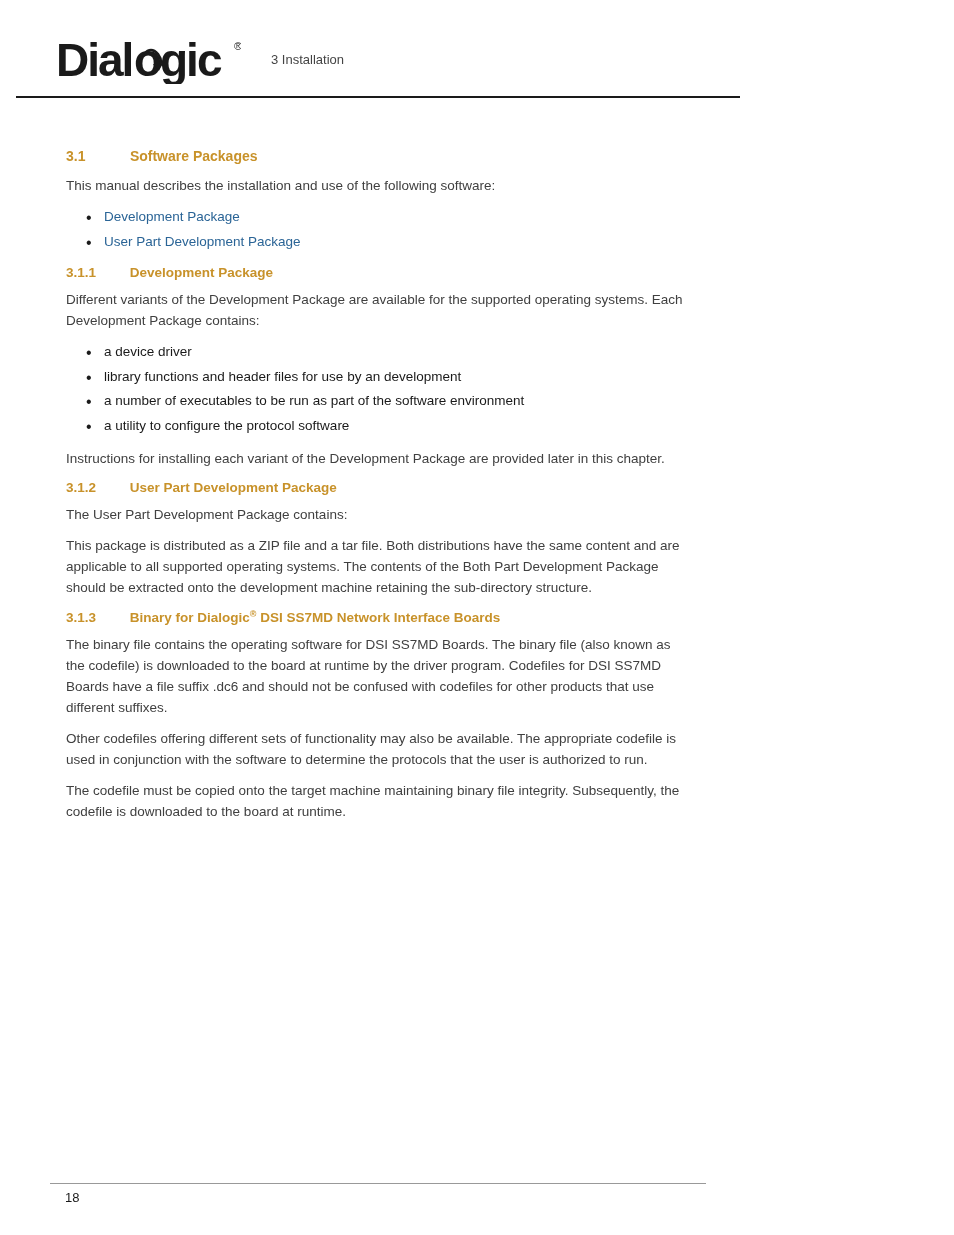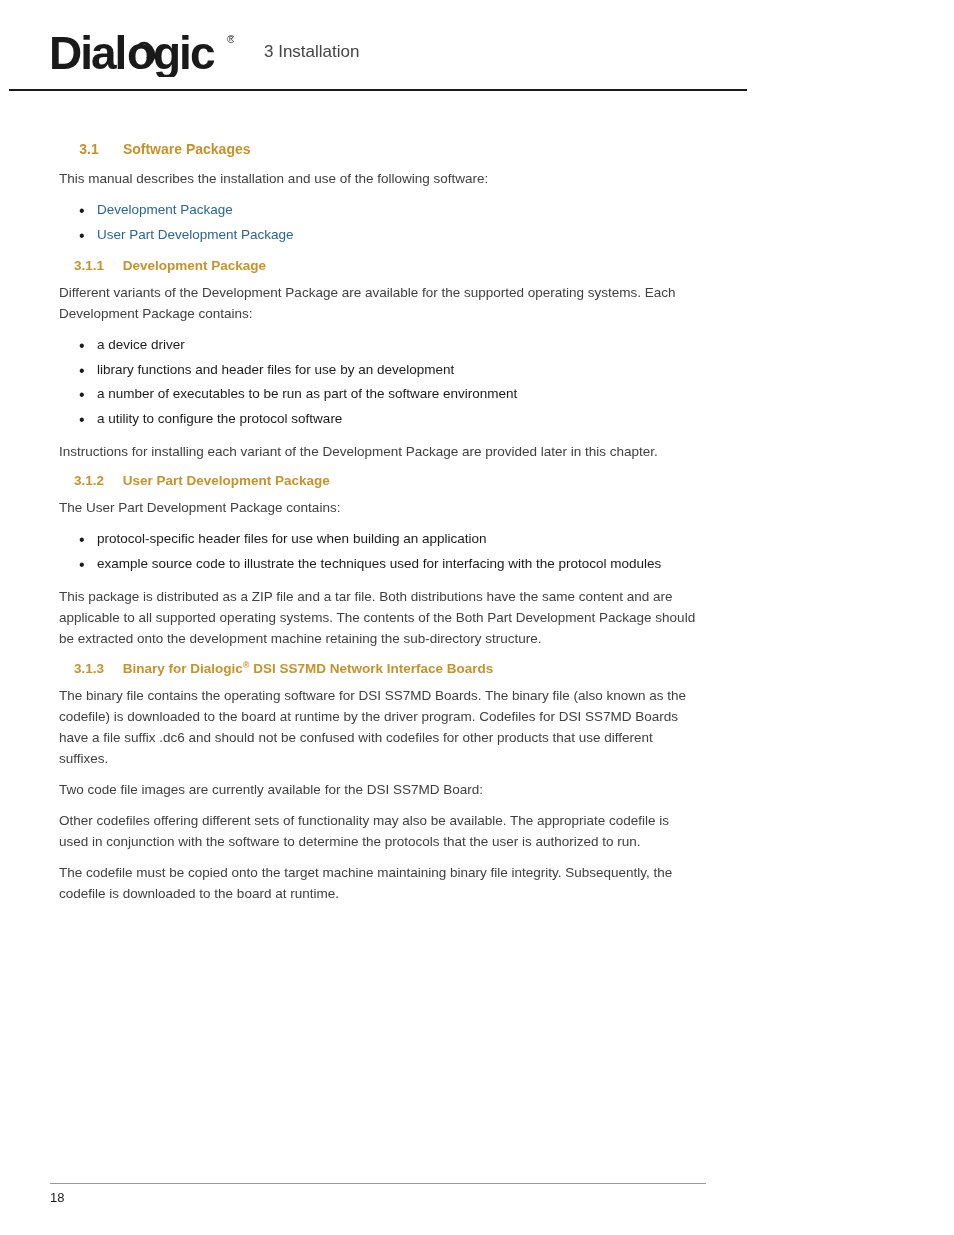--- a/index.html
+++ b/index.html
@@ -13,36 +13,36 @@
       font-size: 13.5px;
       color: #1a1a1a;
       background: #ffffff;
       width: 954px;
       min-height: 1235px;
     }
 
     .page {
       width: 756px;
       min-height: 1235px;
-      padding: 9px;
+      padding: 16px;
       position: relative;
     }
 
     
     .header {
       display: flex;
       align-items: center;
       padding: 18px 40px 12px 40px;
       border-bottom: 2px solid #1a1a1a;
       margin-bottom: 0;
     }
 
     .header-section {
       margin-left: 30px;
-      font-size: 17px;
+      font-size: 13px;
       color: #444;
       font-weight: normal;
     }
 
     
     .content {
       padding: 30px 50px 40px 50px;
     }
 
     
@@ -59,21 +59,20 @@
     }
 
     .section-heading-sub {
       font-size: 13.5px;
       margin-bottom: 10px;
     }
 
     .section-number {
       display: inline-block;
       min-width: 60px;
-      text-align: center;
     }
 
     
     .body-text {
       font-size: 13.5px;
       line-height: 1.55;
       color: #404040;
       margin-bottom: 10px;
     }
 
@@ -123,20 +122,21 @@
       bottom: 30px;
       left: 50px;
       right: 50px;
       border-top: 1px solid #999;
       padding-top: 6px;
     }
 
     .footer-page-num {
       font-size: 13px;
       color: #1a1a1a;
+      margin-left: 15px;
     }
 
     
     .dialogic-logo {
       display: flex;
       align-items: center;
       gap: 2px;
     }
   </style>
 </head>
@@ -194,36 +194,31 @@
       </ul>
       <p class="body-text">Instructions for installing each variant of the Development Package are provided later in this chapter.</p>
     </div>
 
     <div>
       <div class="section-heading section-heading-sub">
         <span class="section-number">3.1.2</span>
         <span>User Part Development Package</span>
       </div>
       <p class="body-text">The User Part Development Package contains:</p>
-      <ul class="bullet-list">
-        <li>protocol-specific header files for use when building an application</li>
-        <li>example source code to illustrate the techniques used for interfacing with the protocol modules</li>
-      </ul>
       <p class="body-text">This package is distributed as a ZIP file and a tar file. Both distributions have the same content and are applicable to all supported operating systems. The contents of the Both Part Development Package should be extracted onto the development machine retaining the sub-directory structure.</p>
     </div>
 
     <div>
       <div class="section-heading section-heading-sub">
         <span class="section-number">3.1.3</span>
         <span>
           <a href="#" style="color: #c8922a; font-weight: bold; text-decoration: none;">Binary for Dialogic<sup>®</sup> DSI SS7MD Network Interface Boards</a>
         </span>
       </div>
       <p class="body-text">The binary file contains the operating software for DSI SS7MD Boards. The binary file (also known as the codefile) is downloaded to the board at runtime by the driver program. Codefiles for DSI SS7MD Boards have a file suffix .dc6 and should not be confused with codefiles for other products that use different suffixes.</p>
-      <p class="body-text">Two code file images are currently available for the DSI SS7MD Board:</p>
       <p class="body-text">Other codefiles offering different sets of functionality may also be available. The appropriate codefile is used in conjunction with the software to determine the protocols that the user is authorized to run.</p>
       <p class="body-text">The codefile must be copied onto the target machine maintaining binary file integrity. Subsequently, the codefile is downloaded to the board at runtime.</p>
     </div>
 
   </div>
 
   <div class="footer">
     <span class="footer-page-num">18</span>
   </div>
 

